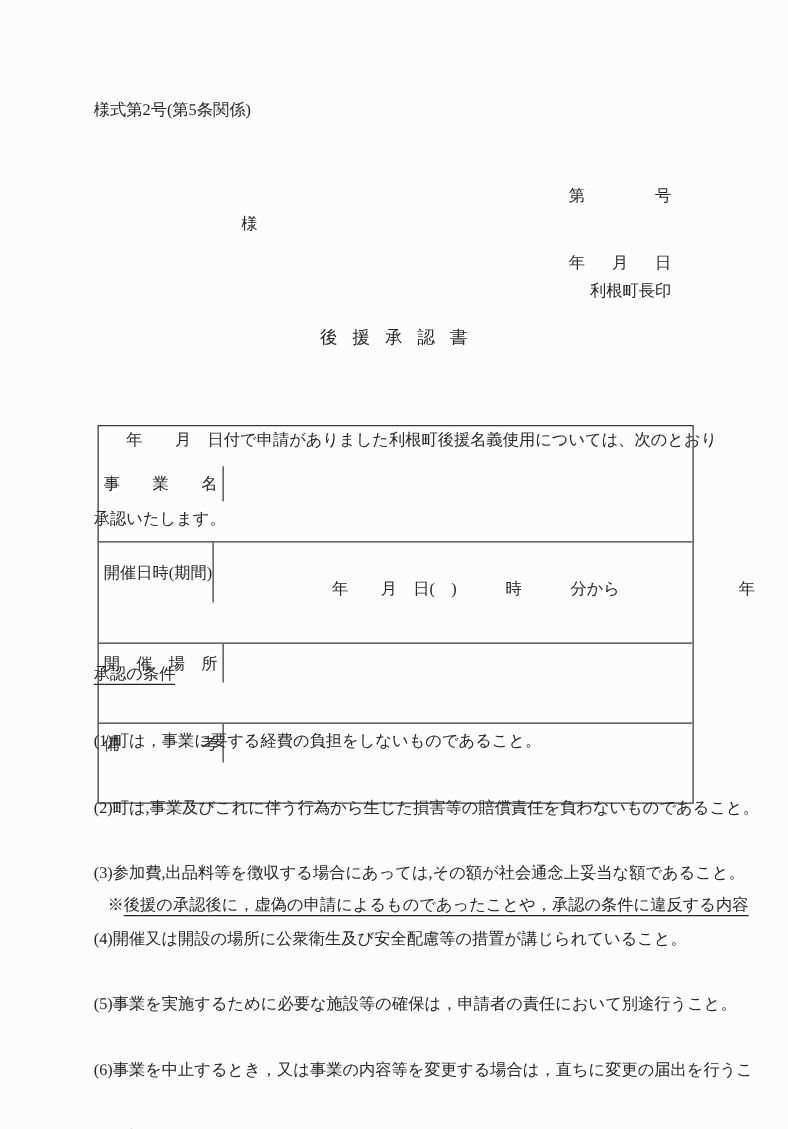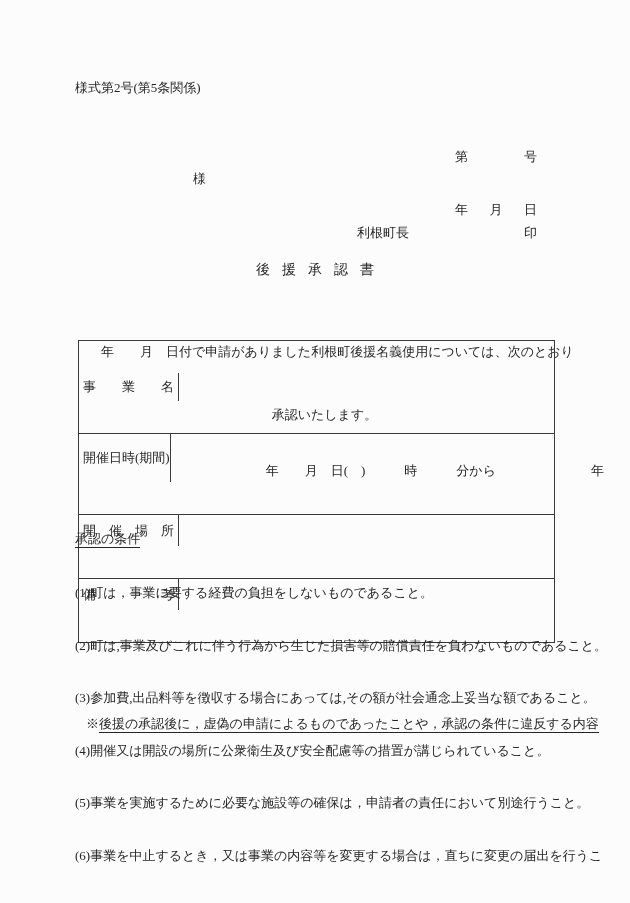--- a/index.html
+++ b/index.html
@@ -13,21 +13,21 @@
     background:var(--paper);
     font-family:"Liberation Serif","DejaVu Serif",serif;
     color:var(--ink);
   }
   .page{position:relative;width:630px;height:903px;overflow:hidden;}
   .abs{position:absolute;white-space:pre;}
   .form-no{left:75px;top:79px;font-size:13px;}
   .docno-block{left:455px;top:114px;width:82px;font-size:13px;}
   .docno-row{display:flex;justify-content:space-between;line-height:21px;}
   .addressee{left:193px;top:170px;font-size:13px;}
-  .issuer{left:357px;top:224px;width:180px;font-size:13px;display:flex;justify-content:space-between;}
+  .issuer{left:357px;top:224px;width:180px;font-size:13px;display:flex;justify-content:flex-end;}
   .title{left:256px;top:261px;font-size:14px;font-weight:normal;letter-spacing:12px;margin:0;text-align:center;}
   .intro{left:75px;top:299px;font-size:13px;line-height:21px;}
   .tbl{left:78px;top:340px;width:475px;border:1px solid var(--line);font-size:13px;}
   .tr{display:flex;border-top:1px solid var(--line);}
   .tr:first-child{border-top:none;}
   .th{width:100px;border-right:1px solid var(--line);display:flex;align-items:center;padding-left:4px;box-sizing:border-box;white-space:pre;}
   .td{flex:1;display:flex;flex-direction:row;justify-content:center;white-space:pre;margin-top:27px;}
   .r1{height:28px;gap:10px;} .r2{height:48px;} .r3{height:31px;gap:28px;} .r4{height:31px;}
   .td2-line{line-height:20px;padding-left:95px;}
   .conds{left:75px;top:497px;font-size:13px;}
@@ -61,21 +61,21 @@
 
   <div class="abs issuer">
     <span>利根町長</span>
     <span>印</span>
   </div>
 
   <h1 class="abs title">後援承認書</h1>
 
   <div class="abs intro">
     <div class="abs-line" style="white-space:pre;text-align:right;">　　年　　月　日付で申請がありました利根町後援名義使用については、次のとおり</div>
-    <div class="abs-line" style="white-space:pre;text-align:center;">承認いたします。</div>
+    <div class="abs-line" style="white-space:pre;">承認いたします。</div>
   </div>
 
   <div class="abs tbl">
     <div class="tr r1">
       <div class="th">事　　業　　名</div>
       <div class="td"></div>
     </div>
     <div class="tr r2">
       <div class="th">開催日時(期間)</div>
       <div class="td">

